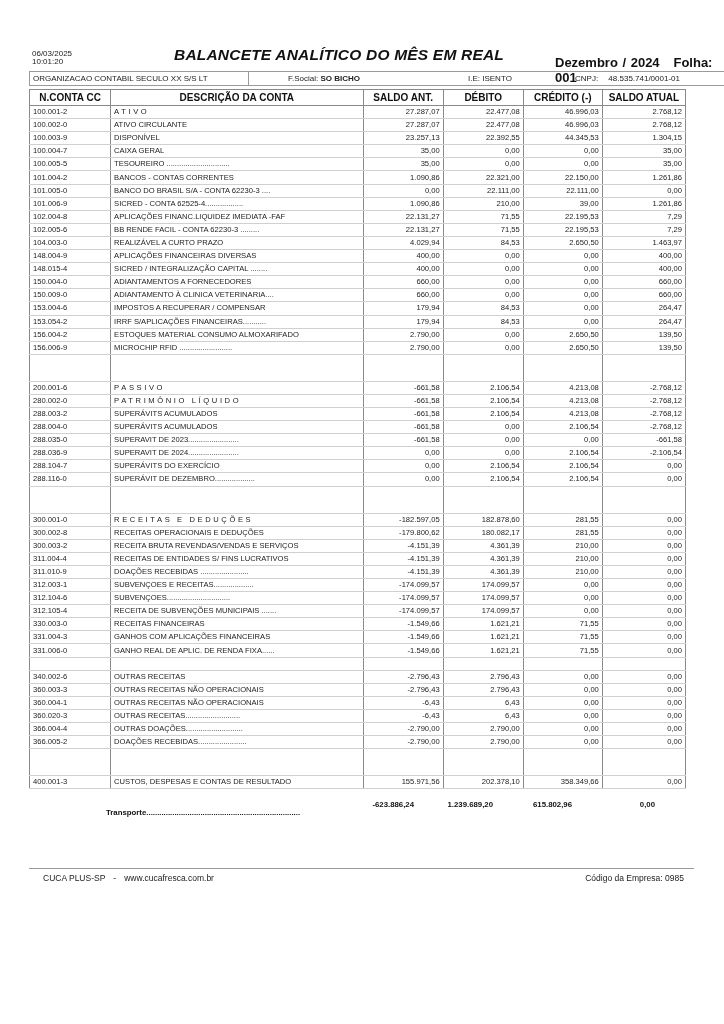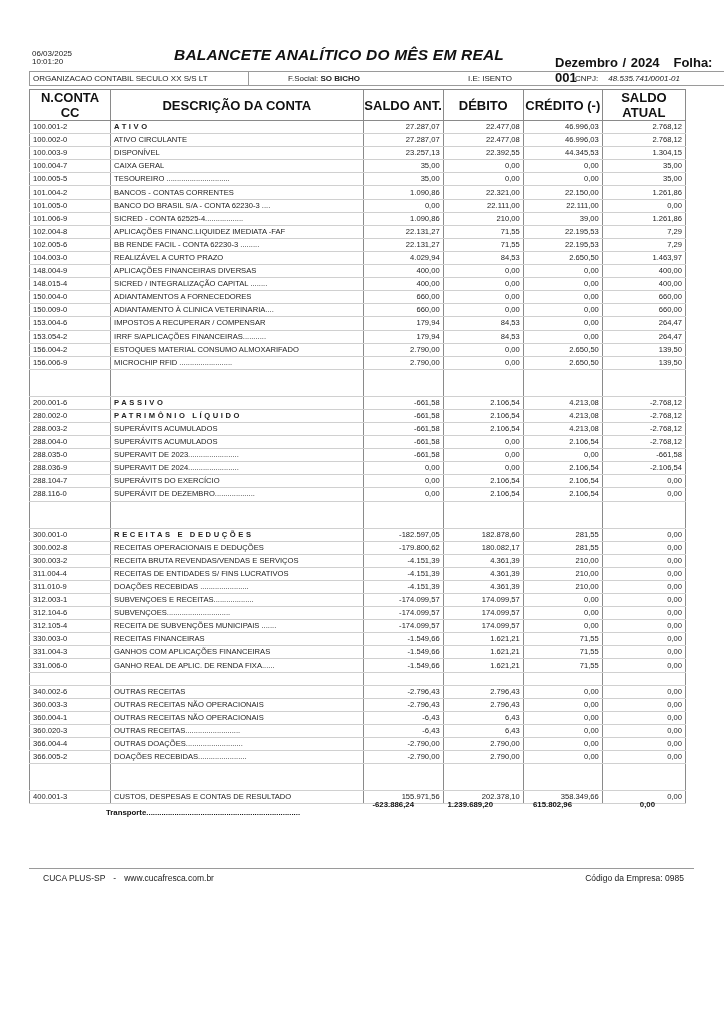--- a/index.html
+++ b/index.html
@@ -9,35 +9,35 @@
   .hdr-date { position: absolute; left: 32px; top: 50px; font-size: 8px; line-height: 8px; color: #222; }
   .hdr-title { position: absolute; left: 174px; top: 46px; font-size: 15.5px; font-weight: bold; font-style: italic; letter-spacing: 0.2px; color: #111; }
   .hdr-period { position: absolute; left: 555px; top: 55px; font-size: 13px; font-weight: bold; color: #111; word-spacing: 1px; }
   .org-bar { position: absolute; left: 29px; top: 71px; width: 718px; height: 15px; border: 1px solid #9a9a9a; box-sizing: border-box; font-size: 8px; }
   .org-name { position: absolute; left: 3px; top: 2px; color: #222; }
   .org-sep { position: absolute; left: 218px; top: 0; width: 1px; height: 13px; background: #9a9a9a; }
   .org-social { position: absolute; left: 210px; top: 2px; color: #222; margin-left: 48px; }
   .org-social b { font-weight: bold; }
   .org-ie { position: absolute; left: 438px; top: 2px; color: #222; }
   .org-cnpj { position: absolute; left: 545px; top: 2px; color: #222; }
-  .org-cnpj span.v { margin-left: 8px; font-style: italic; }
+  .org-cnpj span.v { margin-left: 8px; }
 
   table.grid { position: absolute; left: 29px; top: 89px; width: 657px; border-collapse: collapse; table-layout: fixed; font-size: 7.6px; }
   table.grid col.c1 { width: 80px; }
   table.grid col.c2 { width: 249px; }
   table.grid col.c3 { width: 79px; }
   table.grid col.c4 { width: 79px; }
   table.grid col.c5 { width: 78px; }
   table.grid col.c6 { width: 82px; }
-  table.grid th { height: 15px; font-size: 13px; font-weight: bold; border: 1px solid #8a8a8a; text-align: center; padding: 0; color: #111; }
+  table.grid th { height: 15px; font-size: 10px; font-weight: bold; border: 1px solid #8a8a8a; text-align: center; padding: 0; color: #111; }
   table.grid td { height: 12.1px; padding: 0 3px; border-left: 1px solid #8a8a8a; border-right: 1px solid #8a8a8a; border-bottom: 1px solid #d0d0d0; white-space: nowrap; overflow: hidden; line-height: 12px; color: #222; }
   table.grid td.num { text-align: right; }
   table.grid tr.blank td { height: 26px; border-bottom: 1px solid #d0d0d0; }
   table.grid tr.blank-s td { height: 12px; }
-  .spaced { letter-spacing: 2.6px; font-weight: bold; }
+  .spaced { letter-spacing: 2.6px; }
   .lv0 { padding-left: 3px; }
   .lv1 { padding-left: 11px; }
   .lv2 { padding-left: 22px; }
   .lv3 { padding-left: 32px; }
   .lv4 { padding-left: 43px; }
 
   .transport { position: absolute; top: 800px; left: 0; width: 724px; height: 12px; font-size: 7.8px; font-weight: bold; color: #111; }
   .transport .lbl { position: absolute; left: 106px; margin-top: 8px; }
   .transport .v1 { position: absolute; right: 310px; }
   .transport .v2 { position: absolute; right: 231px; text-align: center; }

